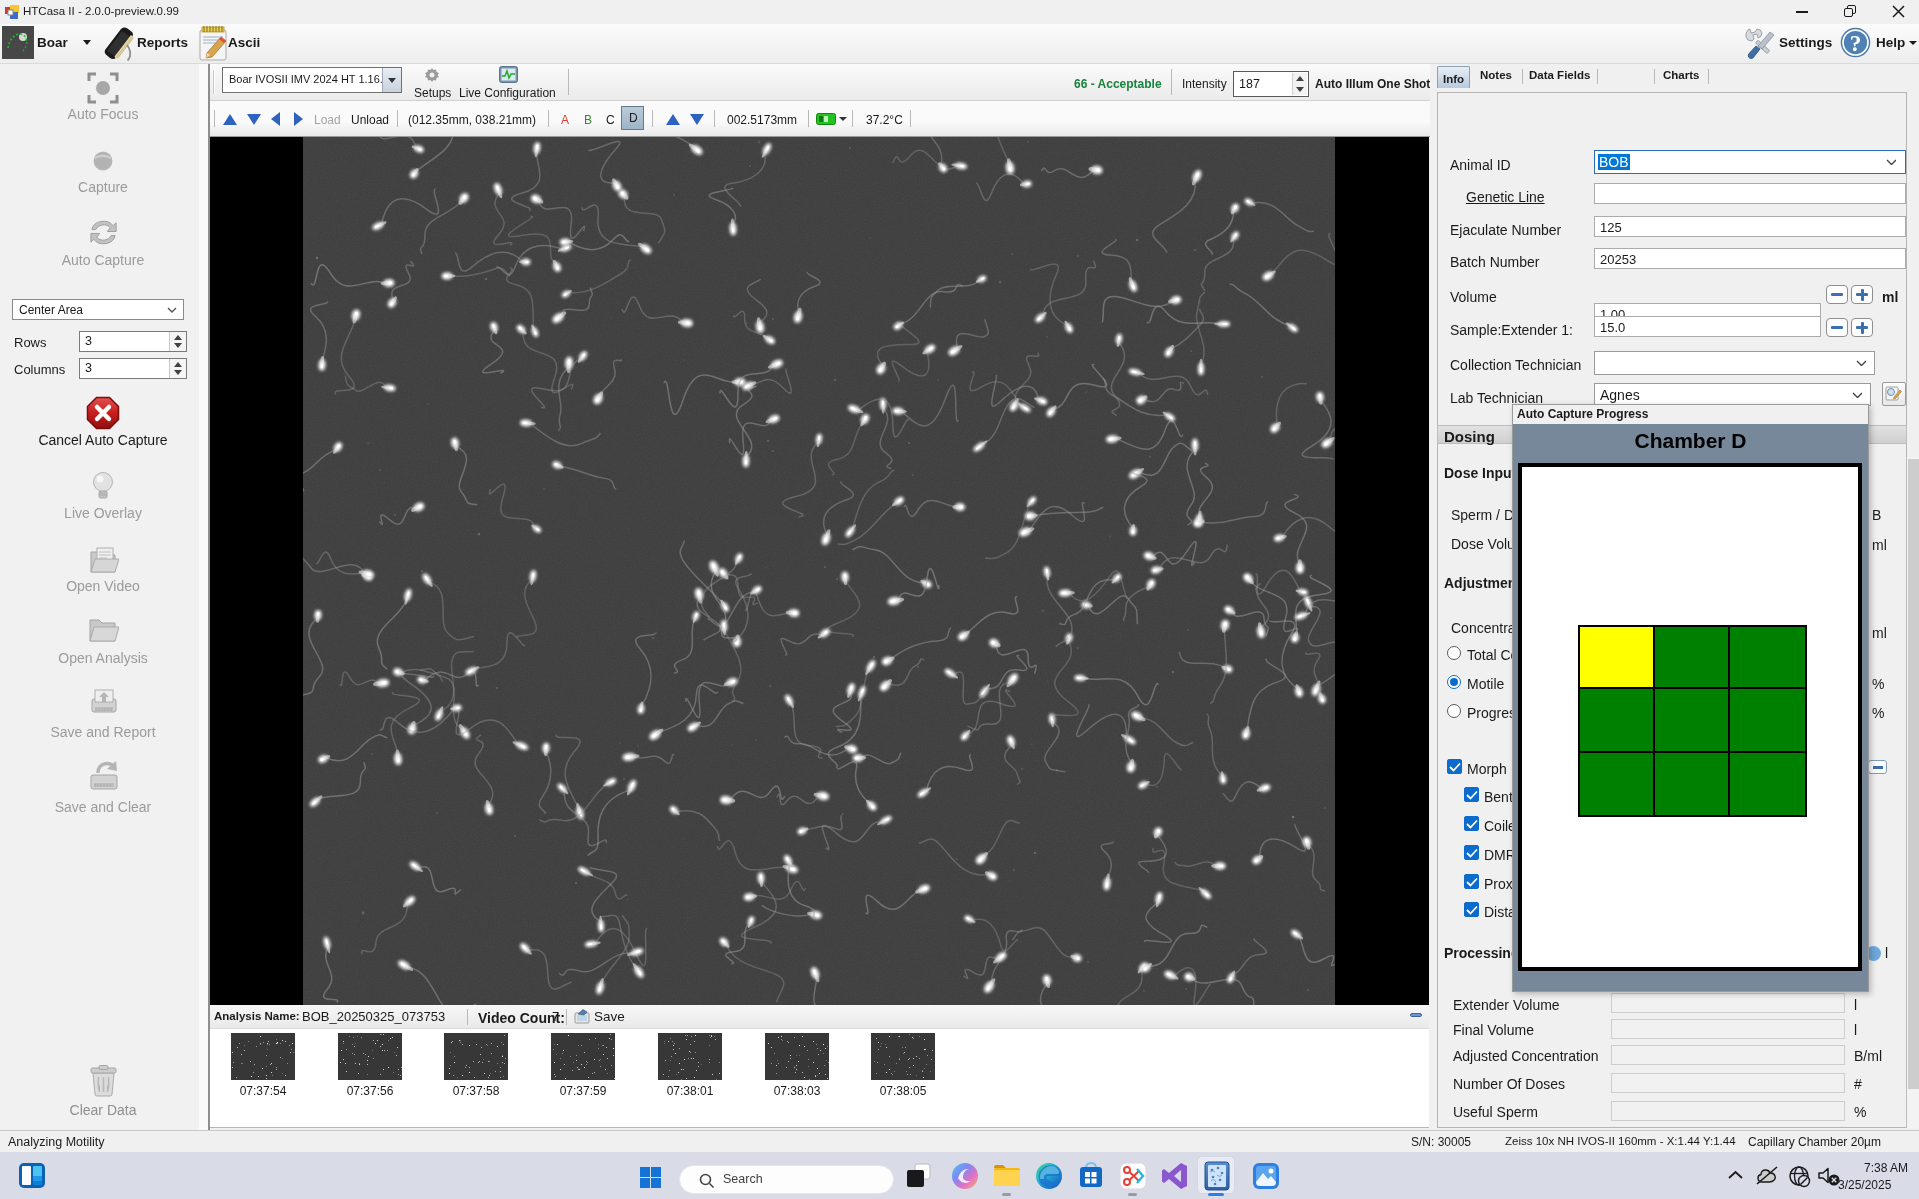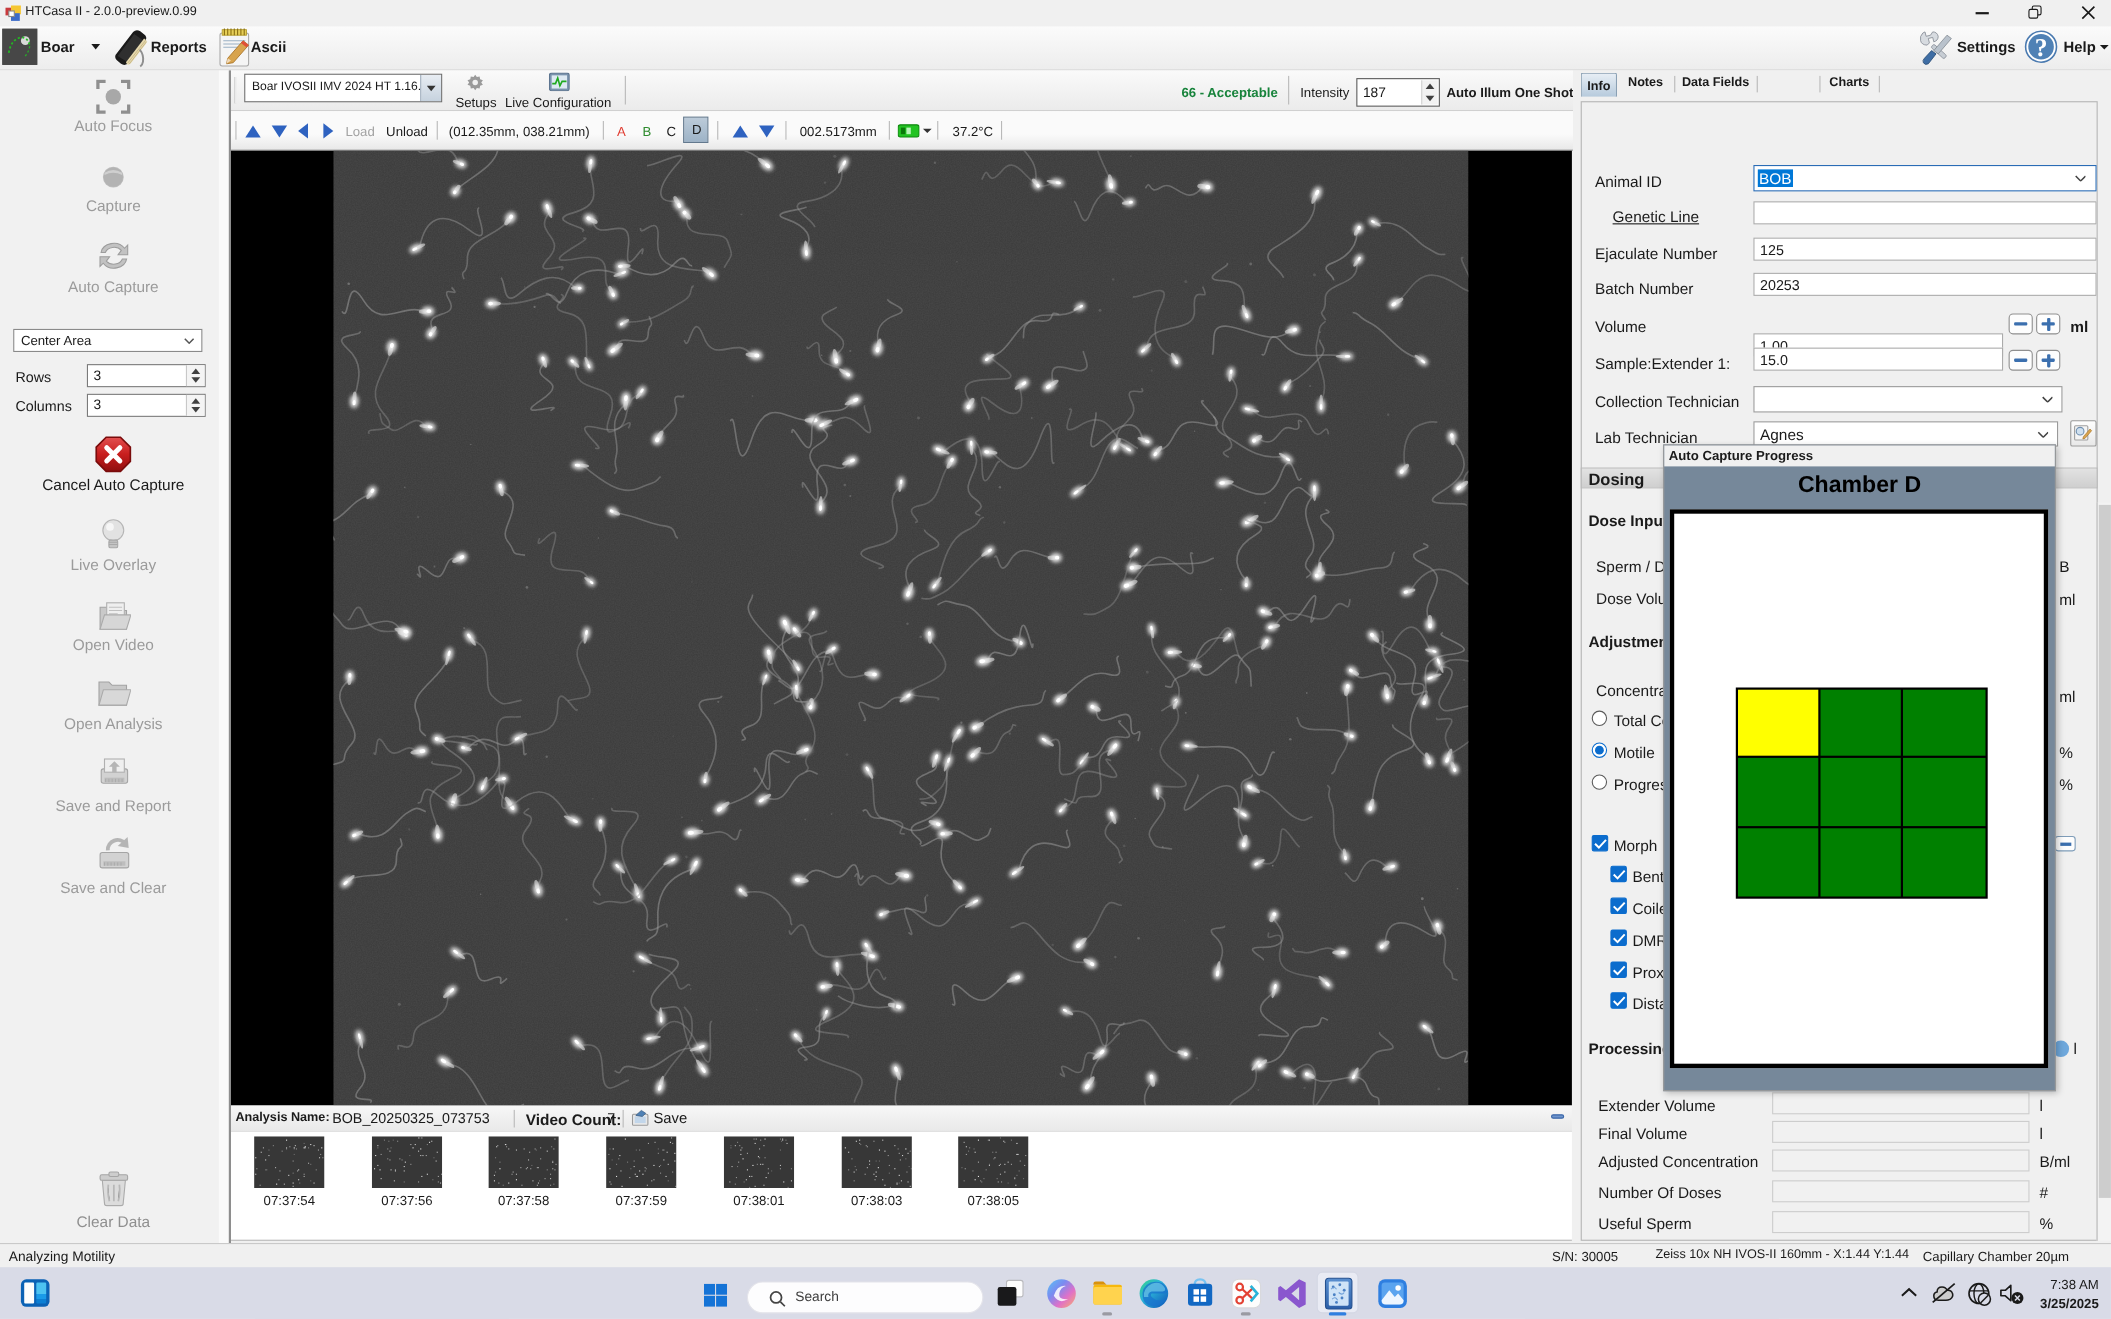--- a/index.html
+++ b/index.html
@@ -2849,14 +2849,14 @@
     <line x1="2.5" y1="8.5" x2="19.5" y2="8.5" stroke="#1a1a1a" stroke-width="1.3"></line>
     <circle cx="16" cy="16" r="5.5" fill="#d9dbe7" stroke="#1a1a1a" stroke-width="1.4"></circle>
     <line x1="12.5" y1="19.5" x2="19.5" y2="12.5" stroke="#1a1a1a" stroke-width="1.4"></line>
   </svg>
   <svg class="abs" style="left:1816px;top:14px" width="26" height="22" viewBox="0 0 26 22">
     <path d="M3,7 L7,7 L12,2.5 L12,16.5 L7,12 L3,12 Z" fill="none" stroke="#1a1a1a" stroke-width="1.5" stroke-linejoin="round"></path>
     <circle cx="18" cy="14" r="5.5" fill="#1a1a1a"></circle>
     <path d="M15.8,11.8 L20.2,16.2 M20.2,11.8 L15.8,16.2" stroke="#d9dbe7" stroke-width="1.4"></path>
   </svg>
   <div class="t" style="left:1855px;top:9px;width:53px;text-align:right;font-size:12px;">7:38 AM</div>
-  <div class="t" style="left:1838px;top:26px;width:70px;text-align:right;font-size:12px;font-weight:bold;">3/25/2025</div>
+  <div class="t" style="left:1838px;top:26px;width:70px;text-align:left;font-size:12px;">3/25/2025</div>
 </div>
 
 </body></html>

